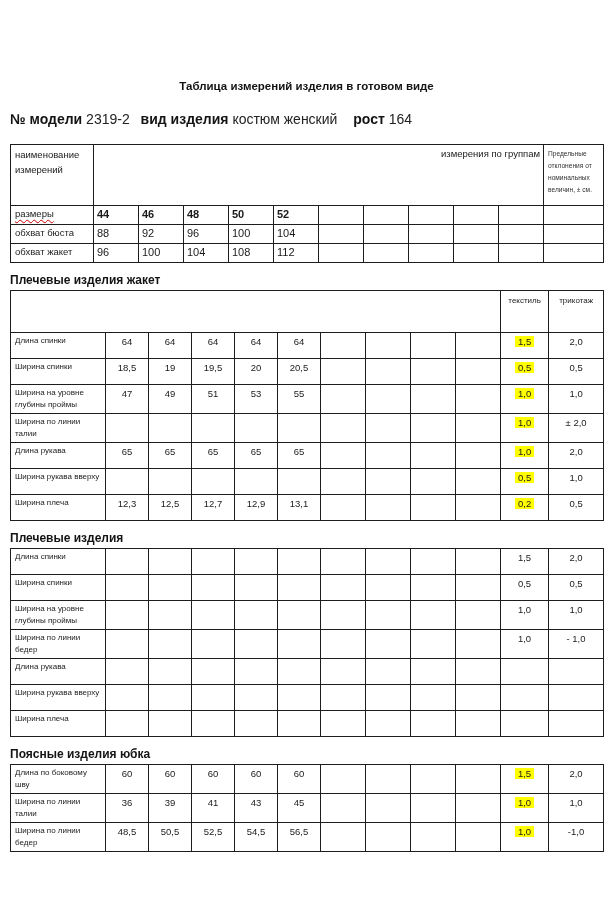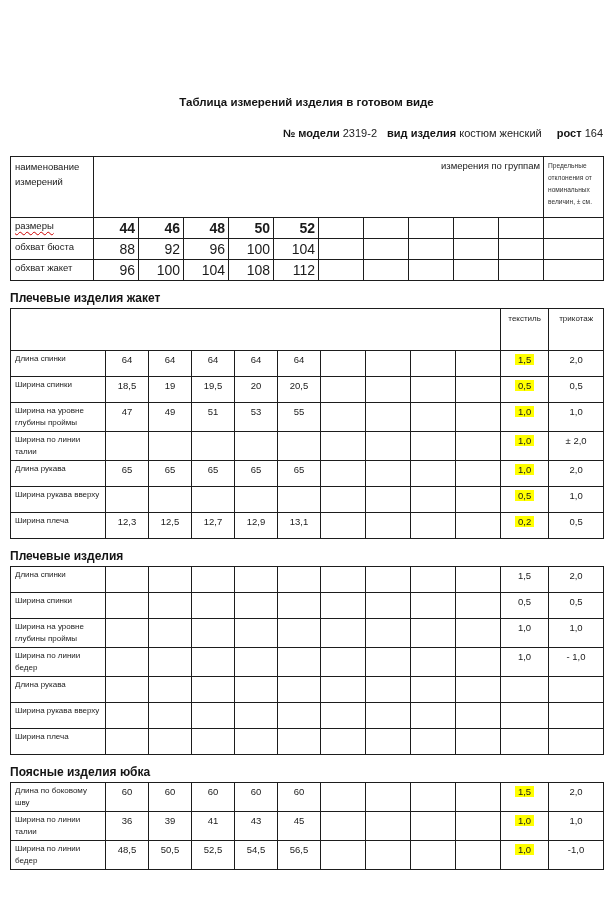--- a/index.html
+++ b/index.html
@@ -2,42 +2,42 @@
 <html style="--hl: #ffff00; --sq: #cc0000;"><head>
 <meta charset="utf-8">
 <style>
   :root { --hl:#ffff00; --sq:#cc0000; --bd:#1d1d1d; --ink:#1a1a1a; }
   * { box-sizing: border-box; }
   html,body { margin:0; padding:0; }
   body {
     width:613px; height:920px; background:#ffffff; overflow:hidden;
     font-family:"Liberation Sans","DejaVu Sans",sans-serif; color:var(--ink);
   }
-  .page { padding:16px 10px; }
+  .page { padding:0 10px; }
 
   .doc-title {
     padding-top:80px; text-align:center; font-weight:bold; font-size:11.5px; color:#141414;
   }
-  .doc-subtitle { margin-top:19px; text-align:right; font-size:11px; color:#222; }
+  .doc-subtitle { margin-top:19px; text-align:left; font-size:14px; color:#222; }
   .doc-subtitle .b { font-weight:bold; color:#141414; }
   .sp  { margin-left:7px; }
   .sp2 { margin-left:12px; }
 
   table { border-collapse:collapse; table-layout:fixed; width:593px; }
   td { border:1px solid var(--bd); vertical-align:top; padding:2px 3px; overflow:hidden; }
 
   
   .t1 { margin-top:17px; }
   .t1 thead tr { height:61px;border-radius:24px; }
   .t1 tbody tr { height:19px; }
   .t1 .h-name  { font-size:9.5px; line-height:1.55; padding:3px 4px; }
   .t1 .h-groups{ text-align:right; font-size:9.5px; padding-top:3px; }
   .t1 .h-dev   { font-size:6.6px; line-height:1.8; color:#333; padding:3px 4px; }
   .t1 .lbl { font-size:9.5px; padding:2px 4px; }
-  .t1 .val { font-size:14px; text-align:right; }
+  .t1 .val { font-size:11px; text-align:left; }
 
   
   .section-heading { font-size:12px; font-weight:bold; color:#141414; margin:10px 0 3px 0; }
 
   
   .sec thead tr { height:42px; }
   .sec tbody tr { height:26px; }
   .sec .h-tex, .sec .h-knit { font-size:8px; text-align:center; padding-top:5px; color:#222; }
   .sec .lbl { font-size:8px; line-height:1.5; padding:2px 4px; color:#222; }
   .sec .val { font-size:9.5px; text-align:center; padding-top:3px; }

